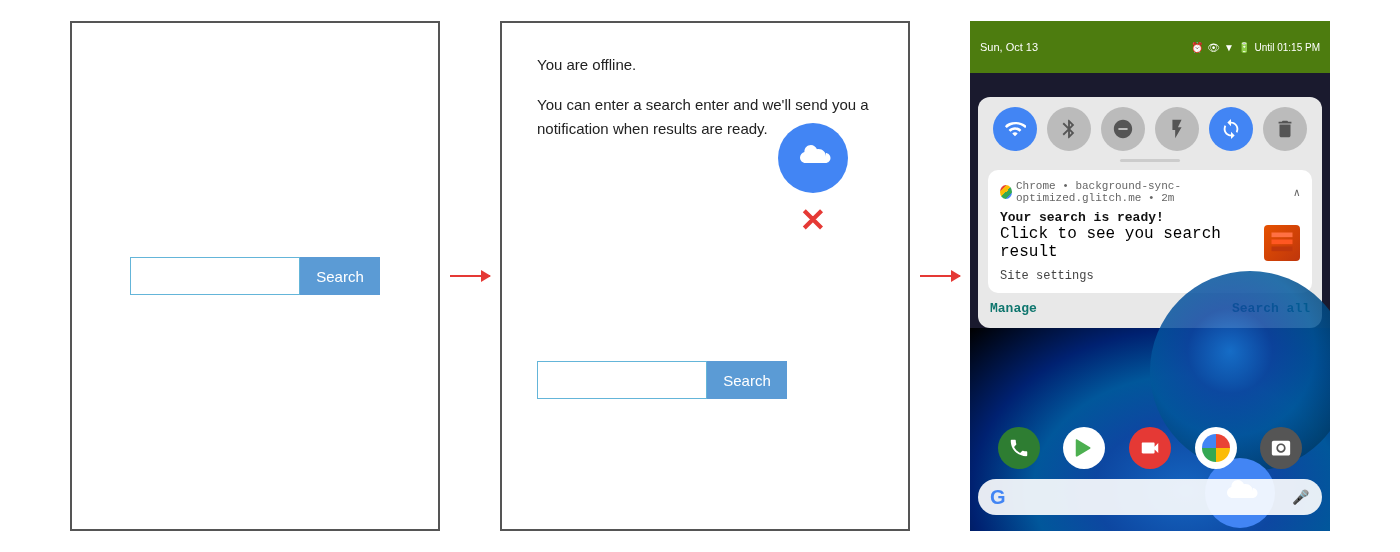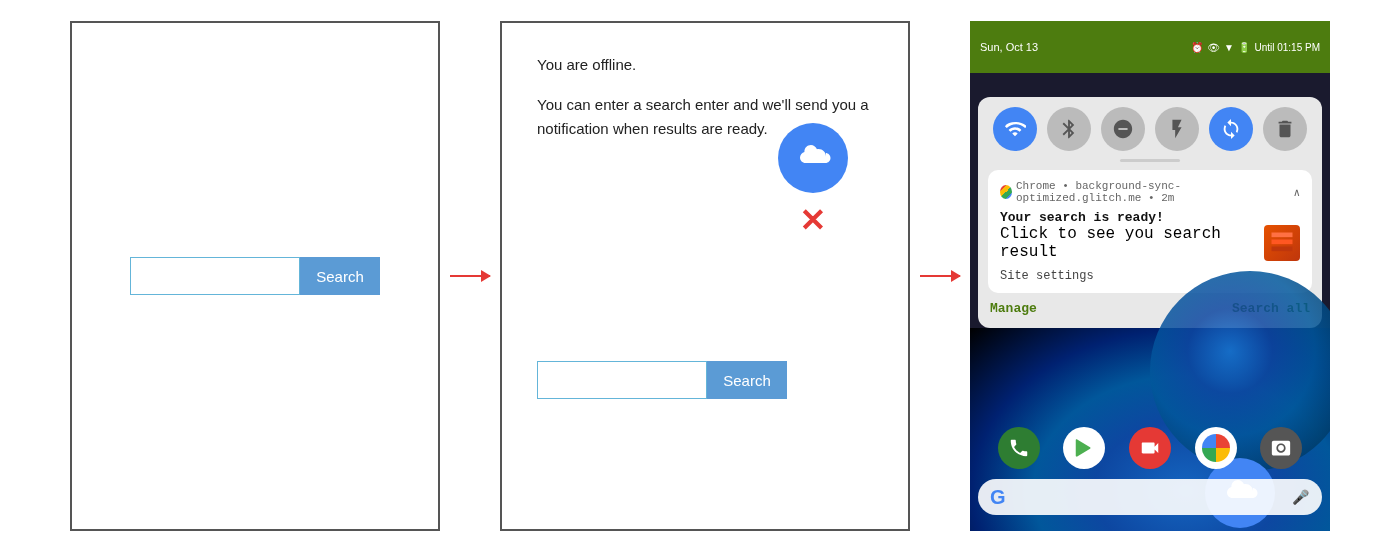--- a/index.html
+++ b/index.html
@@ -269,21 +269,21 @@
       font-size: 12px;
       color: #444;
       margin-top: 8px;
     }
     .notif-actions {
       display: flex;
       justify-content: space-between;
       padding: 8px 2px 2px 2px;
       font-size: 13px;
       font-weight: bold;
-      color: #4d7c0f;
+      color: #0f766e;
     }
 
     .android-wallpaper {
       flex: 1;
       background: radial-gradient(ellipse at 60% 80%, #1565c0 0%, #0d47a1 30%, #01579b 50%, #002171 70%, #000000 100%);
       position: relative;
       display: flex;
       flex-direction: column;
       justify-content: flex-end;
       padding-bottom: 8px;

